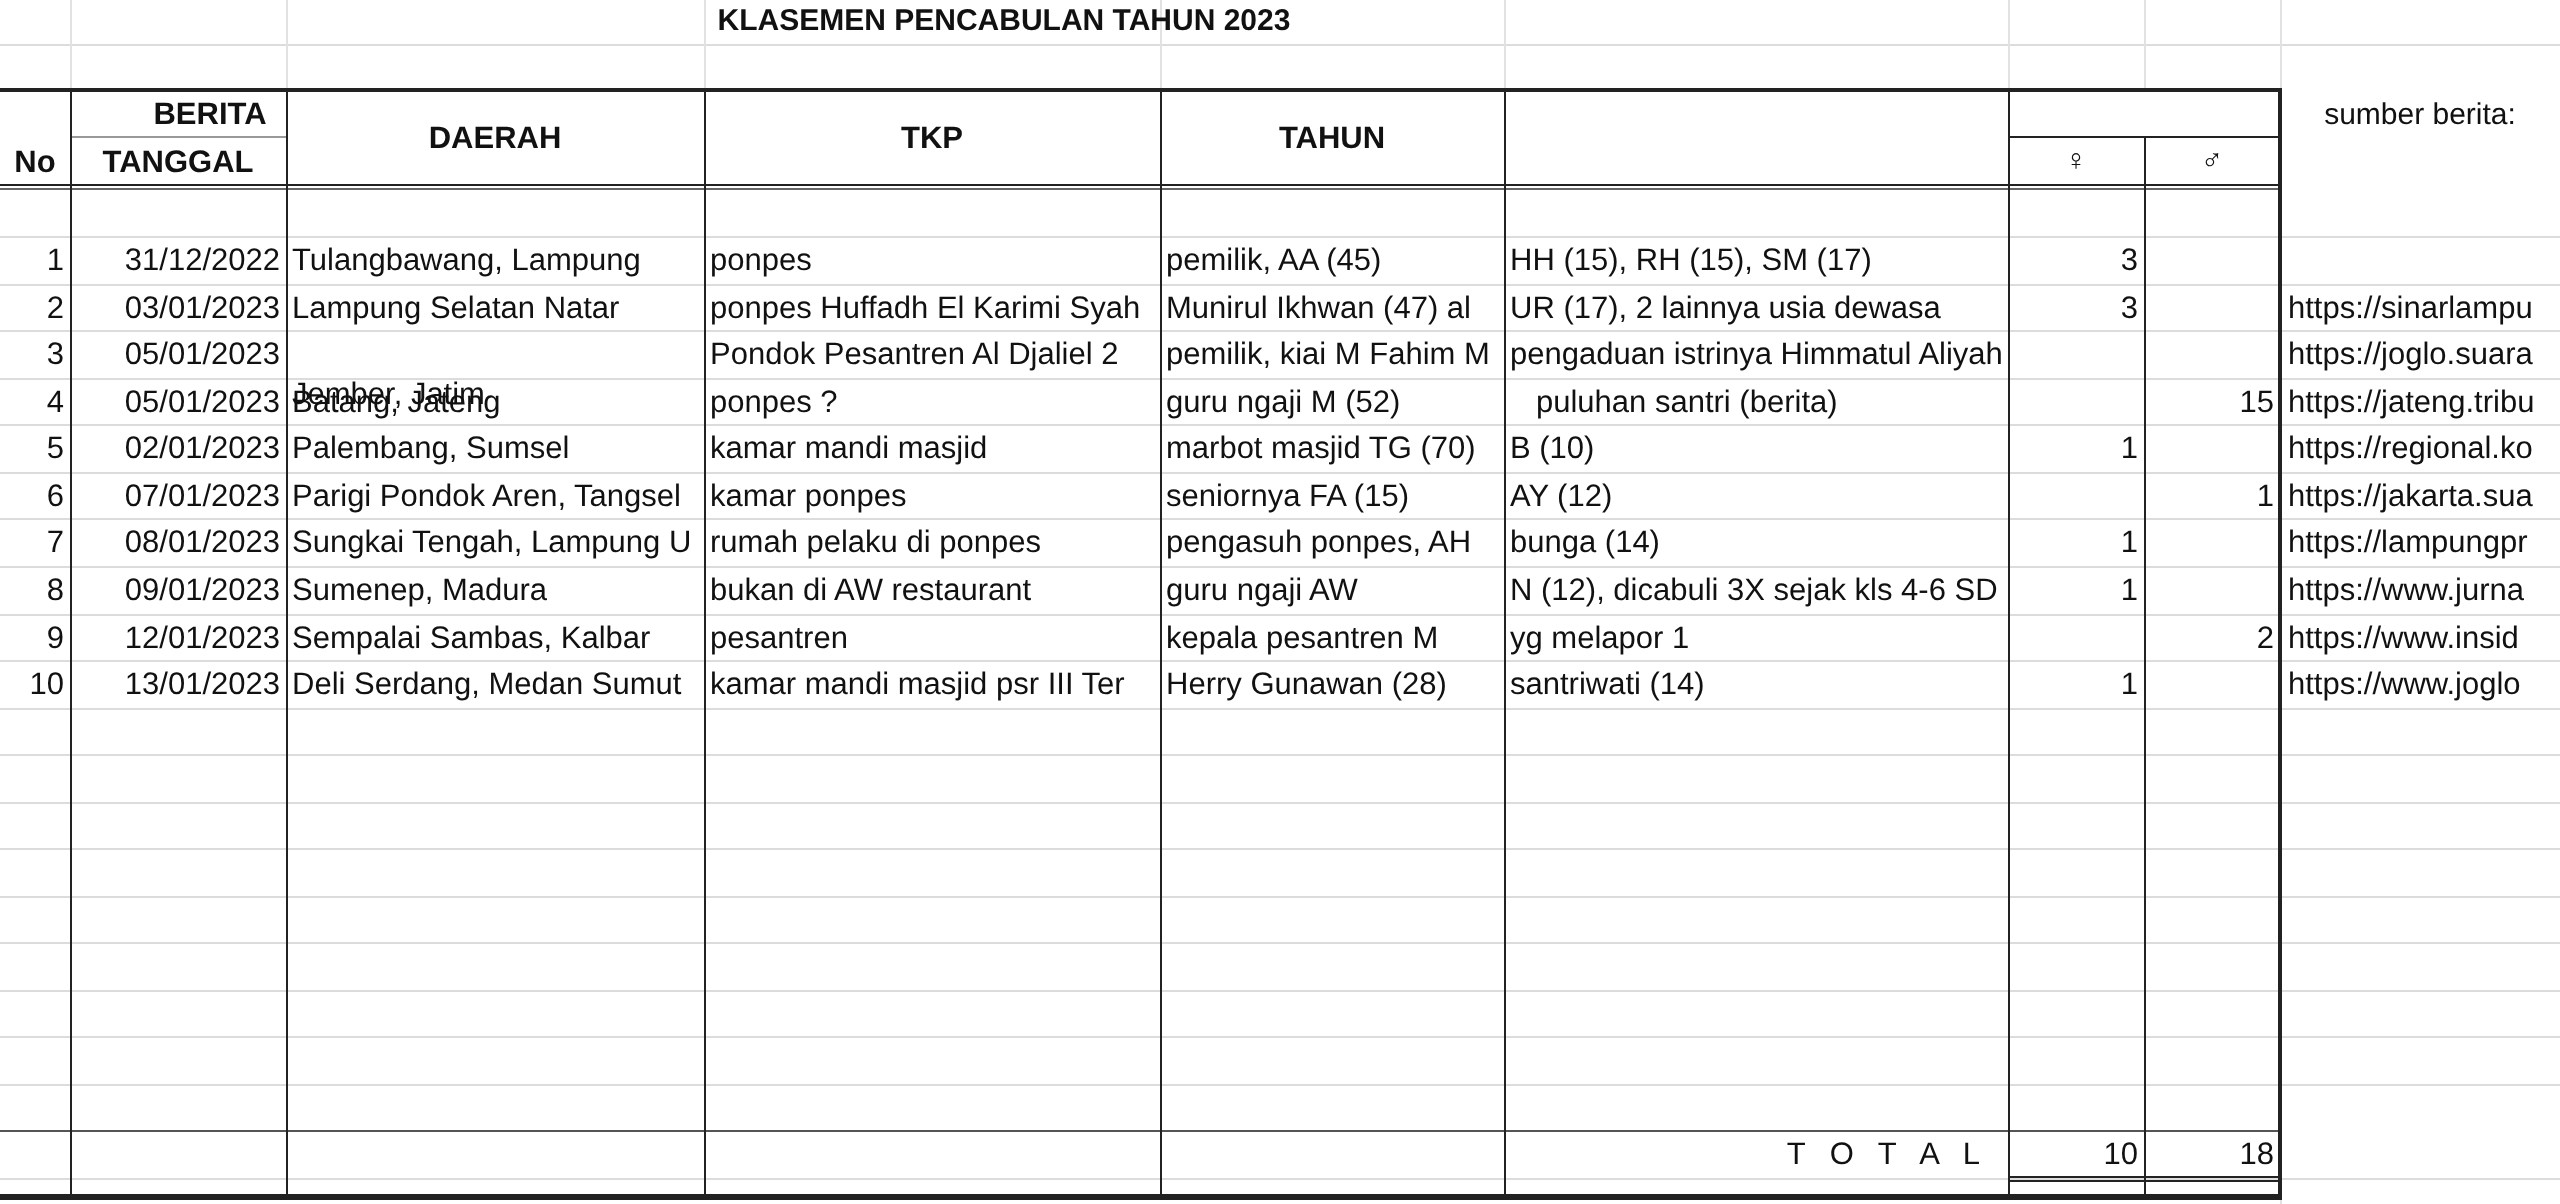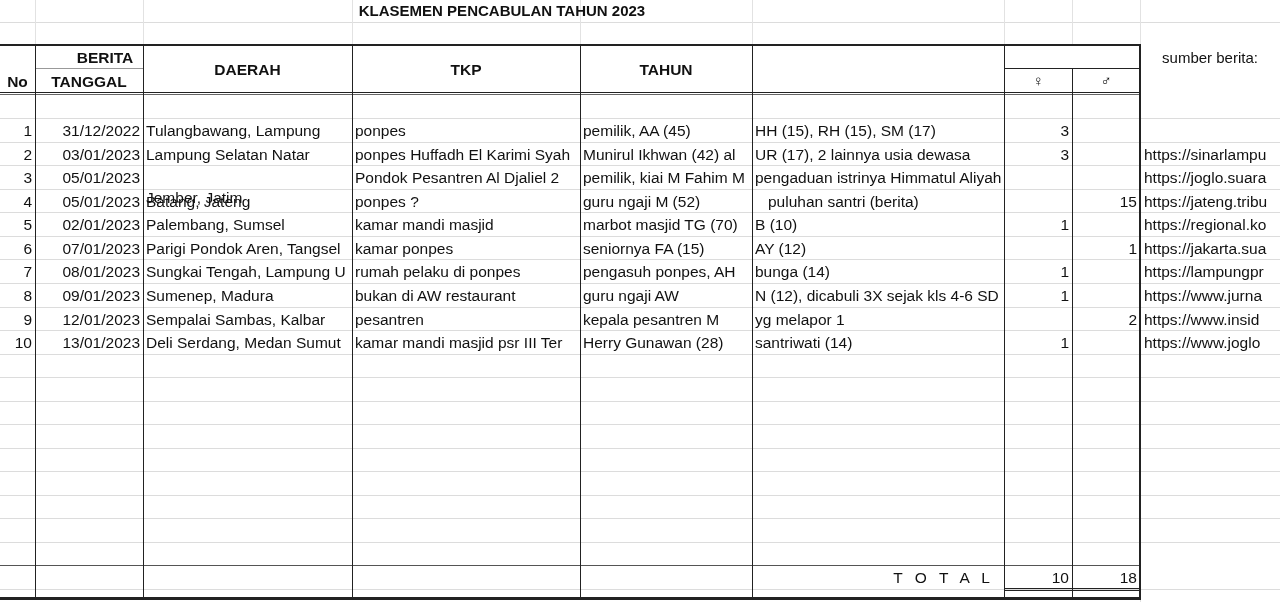--- a/index.html
+++ b/index.html
@@ -96,21 +96,21 @@
         <div class="cell txt" style="left: 752px; top: 119px; width: auto;">HH (15), RH (15), SM (17)</div>
         <div class="cell num" style="left: 1004px; top: 119px; width: 68px;">3</div>
         <div class="cell num" style="left: 1072px; top: 119px; width: 68px;"></div>
         <div class="cell txt clip" style="left: 1141px; top: 119px; width: 139px; padding-left: 3px;"></div>
       </div>
       <div>
         <div class="cell num" style="left: 0px; top: 143px; width: 35px;">2</div>
         <div class="cell num" style="left: 35px; top: 143px; width: 108px;">03/01/2023</div>
         <div class="cell txt clip" style="left: 143px; top: 143px; width: 208px;">Lampung Selatan Natar</div>
         <div class="cell txt clip" style="left: 352px; top: 143px; width: 227px;">ponpes Huffadh El Karimi Syah</div>
-        <div class="cell txt clip" style="left: 580px; top: 143px; width: 171px;">Munirul Ikhwan (42) al</div>
+        <div class="cell txt clip" style="left: 580px; top: 143px; width: 171px;">Munirul Ikhwan (47) al</div>
         <div class="cell txt" style="left: 752px; top: 143px; width: auto;">UR (17), 2 lainnya usia dewasa</div>
         <div class="cell num" style="left: 1004px; top: 143px; width: 68px;">3</div>
         <div class="cell num" style="left: 1072px; top: 143px; width: 68px;"></div>
         <div class="cell txt clip" style="left: 1141px; top: 143px; width: 139px; padding-left: 3px;">https://sinarlampu</div>
       </div>
       <div>
         <div class="cell num" style="left: 0px; top: 166px; width: 35px;">3</div>
         <div class="cell num" style="left: 35px; top: 166px; width: 108px;">05/01/2023</div>
         <div class="cell txt clip" style="left: 143px; top: 166px; width: 168px; margin-top: 20px;">Jember, Jatim</div>
         <div class="cell txt clip" style="left: 352px; top: 166px; width: 227px;">Pondok Pesantren Al Djaliel 2</div>

